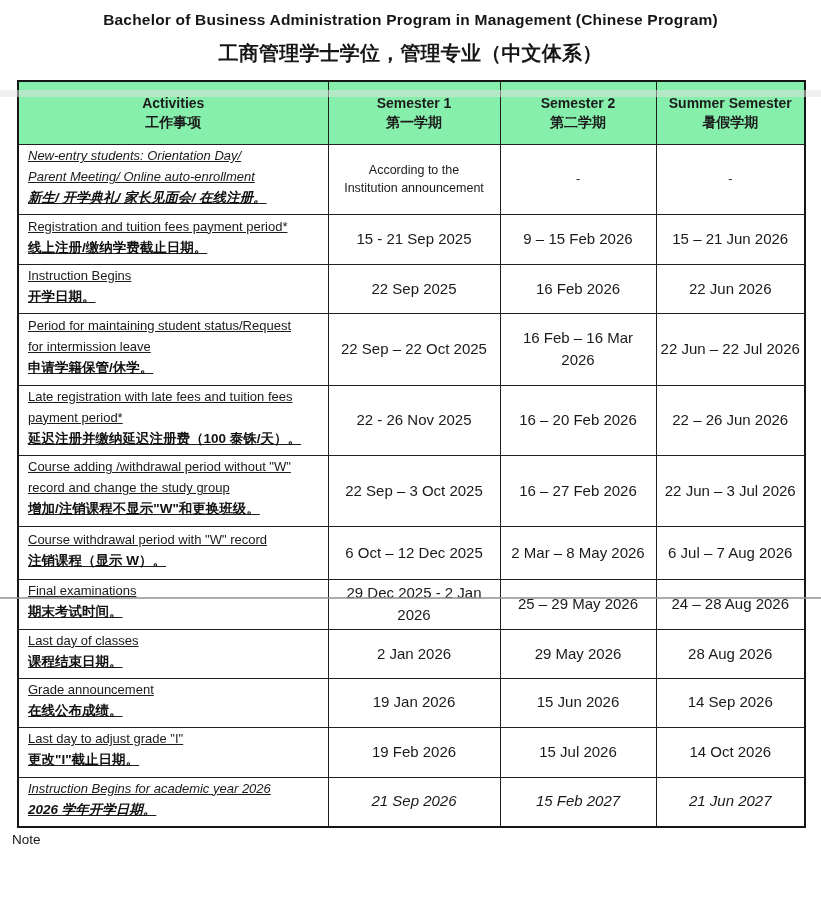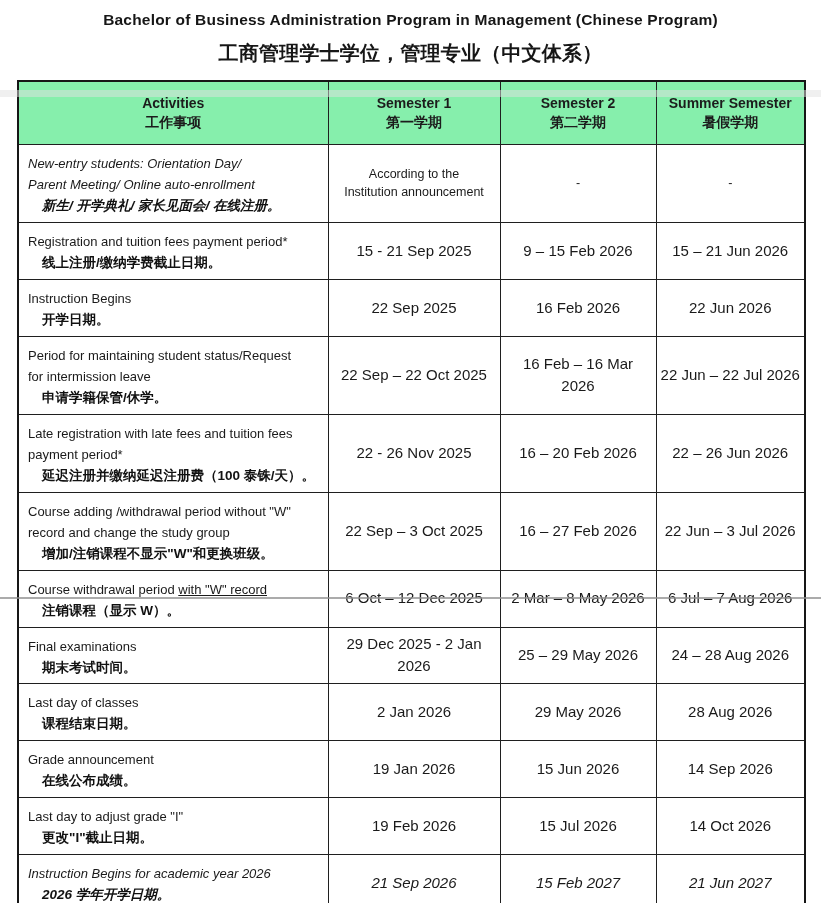--- a/index.html
+++ b/index.html
@@ -33,27 +33,27 @@
   .cal thead th {
     background:#86efac;
     font-size:14px; font-weight:700;
     padding:6px 4px;
     text-align:center; vertical-align:middle;
     height:50px;
   }
   .hd-zh { display:block; font-weight:700; margin-top:3px; }
 
   td.act {
-    padding:8px 9px 5px 9px;
+    padding:0 9px 5px 9px;
     text-align:left; vertical-align:middle;
-    font-size:13px; line-height:1.62;
+    font-size:13px; line-height:1.62;text-decoration:underline;
   }
   .en-wrap { display:block; white-space:pre-line; color:#1a1a1a; }
   .en-u { text-decoration:underline; }
-  .zh { display:block; font-weight:600; font-size:13.5px; color:#111;margin-left:14px; }
+  .zh { display:block; font-weight:600; font-size:13.5px; color:#111; }
   td.date {
     text-align:center; vertical-align:middle;
     font-size:15px; color:#1a1a1a;
     white-space:pre-line;
     padding:2px 4px;
     line-height:1.5;
   }
   tr.it td.act { font-style:italic; }
   tr.it-d td.date { font-style:italic; }
   tr.r0 td.date { font-size:12.5px; }

